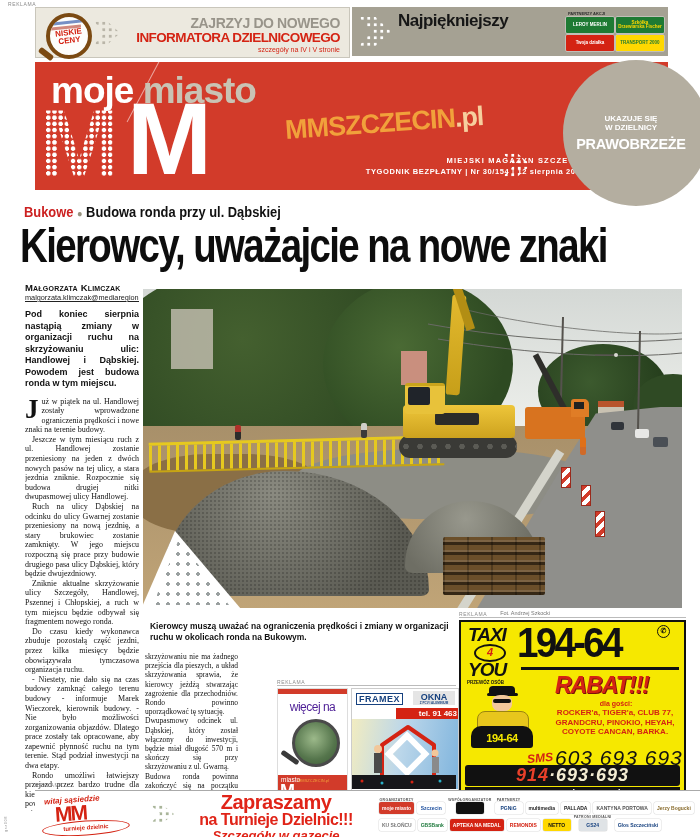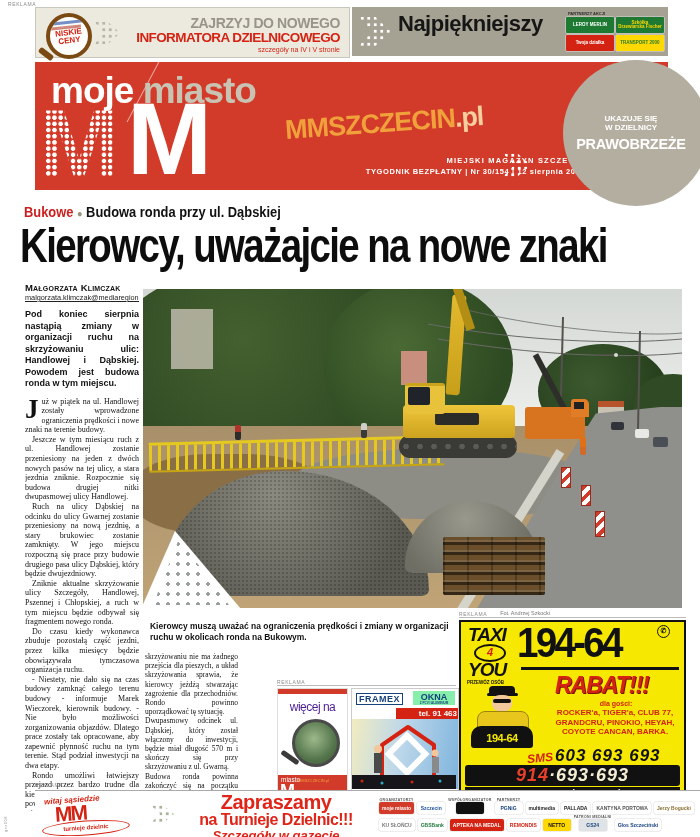--- a/index.html
+++ b/index.html
@@ -18,21 +18,21 @@
   #ad-tl .lens .l2{position:absolute;left:1px;top:9px;width:30px;height:3px;background:#b43a2a;opacity:.6;transform:rotate(-6deg);}
   #ad-tl .lens .ntxt{position:absolute;left:0;top:12px;width:100%;text-align:center;
                font-size:8px;line-height:8px;font-weight:bold;color:#d42313;transform:rotate(-7deg);}
   #ad-tl .handle{position:absolute;left:2px;top:43px;width:16px;height:6px;background:#7b4a12;transform:rotate(38deg);border-radius:2px;}
   #ad-tl .dots{left:58px;top:12px;width:26px;height:26px;--dc:#b9b5a8;}
   #ad-tl .t1{left:92px;top:7px;width:212px;text-align:right;font-weight:bold;font-size:14px;color:#98948a;letter-spacing:-.4px;}
   #ad-tl .t2{left:72px;top:22px;width:232px;text-align:right;font-weight:bold;font-size:13.5px;color:#d42313;letter-spacing:-.6px;}
   #ad-tl .t3{left:150px;top:38px;width:154px;text-align:right;font-size:7px;color:#d42313;}
   #ad-tr{left:352px;top:7px;width:316px;height:49px;background:#a5a193;}
   #ad-tr .dots{left:7px;top:8px;width:32px;height:33px;--dc:#fff;}
-  #ad-tr .g1{left:46px;top:4px;font-weight:bold;font-size:22px;color:#161616;letter-spacing:-.5px;}
+  #ad-tr .g1{left:46px;top:4px;font-weight:bold;font-size:17px;color:#161616;letter-spacing:-.5px;}
   #ad-tr .g2{left:46px;top:23px;font-weight:bold;font-size:17px;color:#161616;letter-spacing:-.5px;}
   #ad-tr .plabel{left:216px;top:4px;font-size:4px;color:#2c2c2c;font-weight:bold;}
   #ad-tr .chips{left:214px;top:10px;width:100px;display:flex;flex-wrap:wrap;gap:2px;}
   #ad-tr .chips .chip{font-size:4.5px;font-weight:bold;padding:2px 2px;border-radius:1px;
         width:44px;height:12px;overflow:hidden;display:flex;align-items:center;justify-content:center;text-align:center;line-height:4.5px;}
   
   #masthead{left:35px;top:62px;width:633px;height:128px;background:#d23b2a;}
   #masthead .hair1{left:108px;top:-6px;width:1px;height:70px;background:rgba(255,255,255,.55);transform:rotate(28deg);}
   #masthead .hair2{left:560px;top:60px;width:1px;height:120px;background:rgba(255,255,255,.35);transform:rotate(28deg);}
   #masthead .moje{left:16px;top:8px;font-size:37px;font-weight:bold;color:#fff;letter-spacing:-1px;}
@@ -140,21 +140,21 @@
         background:radial-gradient(circle at 45% 40%,#9cb98a,#55754c 60%,#3c5a36);}
   #ad-wiecej .handle2{left:2px;top:66px;width:20px;height:5px;background:#3a3a3a;transform:rotate(35deg);border-radius:2px;}
   #ad-wiecej .band{left:0;bottom:0;width:100%;height:26px;background:#d23b2a;color:#fff;overflow:hidden;}
   #ad-wiecej .band .bm{position:absolute;left:3px;top:1px;font-size:6.5px;color:#fff;}
   #ad-wiecej .band .bd{position:absolute;left:20px;top:3px;font-size:4px;color:#f1a13b;}
   #ad-wiecej .band .bM{position:absolute;left:2px;top:6px;font-size:18px;font-weight:bold;color:#fff;}
   #ad-framex{left:351px;top:688px;width:106px;height:112px;background:#fff;border:1px solid #ccc;overflow:hidden;}
   #ad-framex .hd{left:0;top:0;width:100%;height:19px;background:#fff;}
   #ad-framex .fx{position:absolute;left:4px;top:4px;font-size:9px;font-weight:bold;color:#16417f;
         border:1px solid #16417f;padding:0 2px;letter-spacing:.5px;}
-  #ad-framex .ok{position:absolute;right:3px;top:2px;width:42px;text-align:center;background:#86efac;
+  #ad-framex .ok{position:absolute;right:3px;top:2px;width:42px;text-align:center;background:#e5e5e5;
         font-size:9px;font-weight:bold;color:#16417f;line-height:10px;padding-top:1px;}
   #ad-framex .ok small{display:block;font-size:3px;line-height:3px;font-weight:bold;}
   #ad-framex .tel{width:100%;height:11px;background:#d42313;color:#fff;font-weight:bold;font-size:8px;
         text-align:center;line-height:11px;}
   #ad-framex .tel1{left:0;top:19px;margin-left:44px;} #ad-framex .tel2{left:0;bottom:0;}
   #ad-framex .scene{left:0;top:30px;width:100%;height:70px;
         background:linear-gradient(100deg,#f2ecc0,#bcd7ea 45%,#7fb4dd);}
   
   #taxi-rek{left:459px;top:611px;}
   #taxi-line{left:459px;top:617px;width:227px;height:1px;background:#bbb;}
@@ -175,21 +175,21 @@
         font-weight:bold;color:#d42313;}
   #ad-taxi .drv-cap{left:28px;top:64px;width:26px;height:8px;background:#111;border-radius:4px 4px 0 0;}
   #ad-taxi .drv-brim{left:26px;top:71px;width:31px;height:3px;background:#111;border-radius:2px;}
   #ad-taxi .drv-face{left:31px;top:73px;width:20px;height:16px;background:#f2c79a;border-radius:40%;}
   #ad-taxi .drv-glass{left:32px;top:77px;width:18px;height:4px;background:#111;border-radius:2px;}
   #ad-taxi .drv-body{left:16px;top:89px;width:50px;height:32px;background:#e8c61c;border-radius:8px 8px 3px 3px;
         border:1px solid #9a8410;}
   #ad-taxi .sign{left:10px;top:104px;width:62px;height:22px;background:#111;border-radius:10px 10px 3px 3px;
         text-align:center;color:#f6e800;font-weight:bold;font-size:11px;line-height:24px;letter-spacing:-.5px;}
   #ad-taxi .sms{left:66px;top:129px;font-size:12px;font-weight:bold;font-style:italic;color:#d42313;transform:rotate(-6deg);}
-  #ad-taxi .sms-num{left:94px;top:124px;font-size:17px;font-weight:bold;font-style:italic;letter-spacing:1px;}
+  #ad-taxi .sms-num{left:94px;top:124px;font-size:21px;font-weight:normal;font-style:italic;letter-spacing:1px;}
   #ad-taxi .band9{left:4px;top:143px;width:215px;height:21px;background:#111;border-radius:3px;
         text-align:center;font-size:18px;font-weight:bold;font-style:italic;line-height:21px;letter-spacing:1px;}
   #ad-taxi .band9 .b9a{color:#e8402a;} #ad-taxi .band9 .b9b{color:#f2ecd2;}
   #ad-taxi .bandw{left:4px;top:165px;width:215px;height:12px;background:#111;text-align:center;
         font-size:9px;font-weight:bold;line-height:12px;letter-spacing:2px;color:#fff;}
   #ad-taxi .bandw .w4{color:#f6e800;}
   
   #foot-rek{left:35px;top:782px;}
   #side-code{left:3px;top:832px;font-size:4px;color:#999;transform:rotate(-90deg);transform-origin:left top;letter-spacing:.5px;}
   #banner{left:35px;top:790px;width:665px;height:46px;border-top:1px solid #aaa;background:#fff;}

